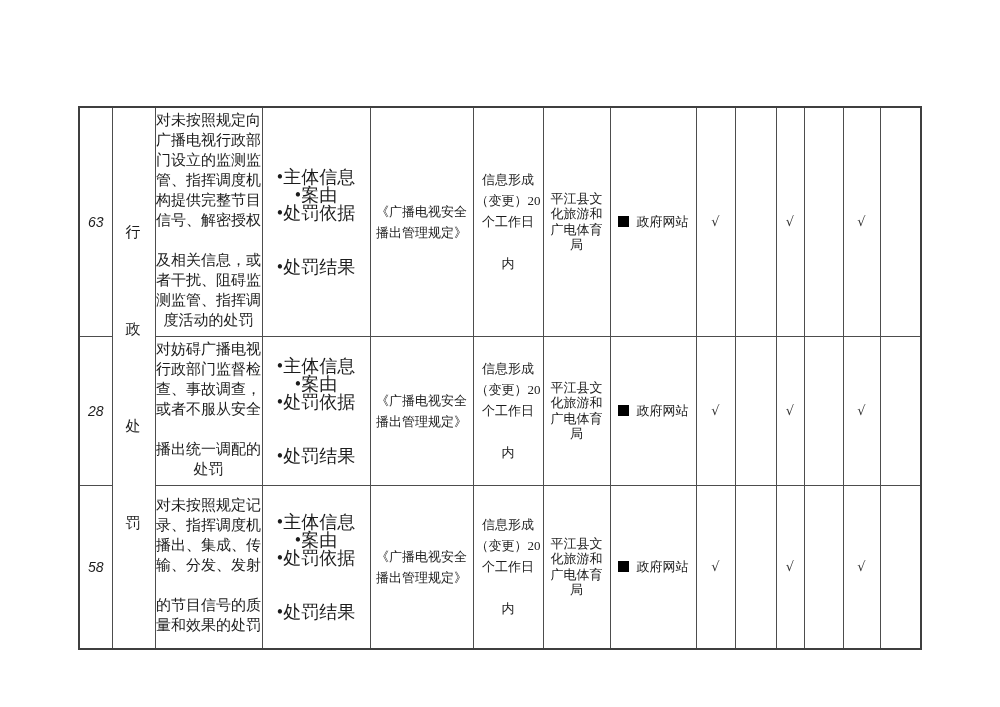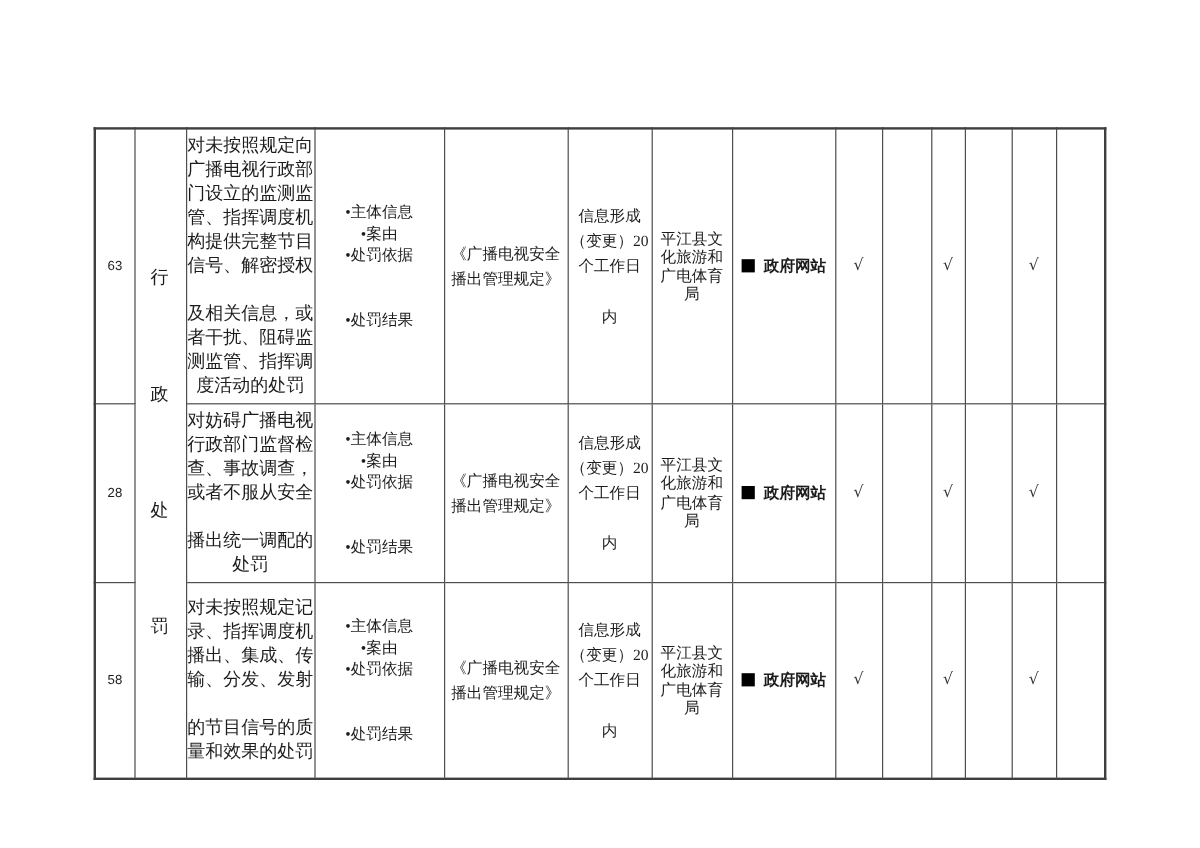--- a/index.html
+++ b/index.html
@@ -28,35 +28,37 @@
   table.doc-table td {
     border: 1px solid #4d4d4d;
     vertical-align: middle;
     padding: 0;
     text-align: center;
     white-space: pre-line;
     overflow: hidden;
   }
   td.num {
     font-family: "Liberation Sans", sans-serif;
-    font-size: 11px;
+    font-size: 14px;
+    font-style: italic;
   }
   td.cat {
     vertical-align: top;
     font-size: 15px;
     line-height: 97px;
     padding-top: 26px;
     letter-spacing: 1px;
   }
   td.desc {
     font-size: 15px;
     line-height: 20px;
+    font-family: Liberation Mono, monospace;
   }
   td.items {
-    font-size: 13px;
+    font-size: 18px;
     line-height: 18px;
   }
   td.law {
     font-size: 13px;
     line-height: 21px;
   }
   td.time {
     font-size: 13px;
     line-height: 21px;
     margin-top: 36px;
@@ -64,21 +66,20 @@
   td.dept {
     font-size: 13px;
     line-height: 15.5px;
     text-align: left;
     padding-left: 9px;
     padding-right: 2px;
   }
   td.channel {
     font-size: 13px;
     white-space: nowrap;
-    font-weight: bold;
   }
   .sq {
     display: inline-block;
     width: 11px;
     height: 11px;
     background: #000000;
     margin-right: 8px;
     vertical-align: -1px;
   }
   td.check {

